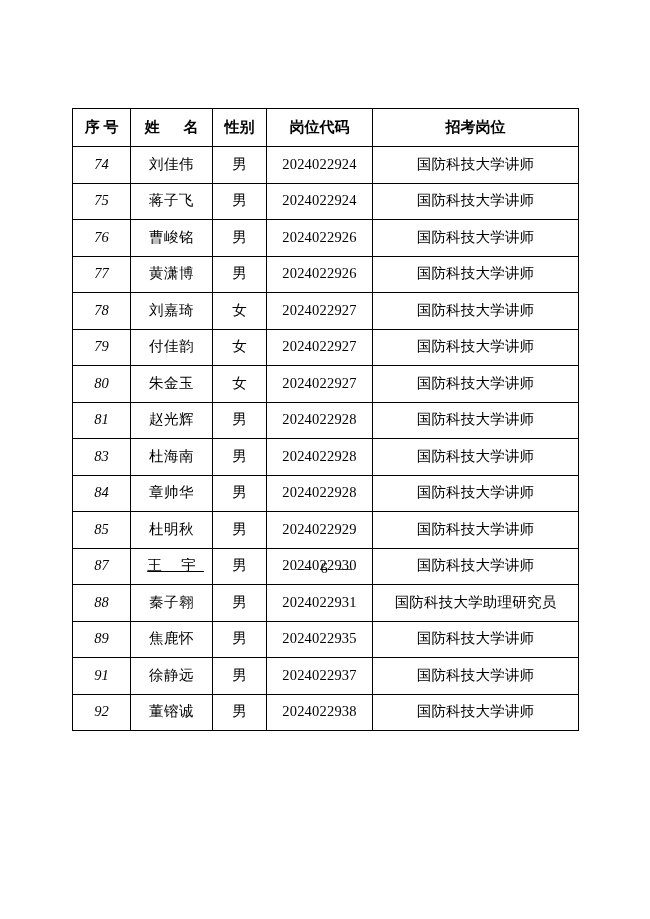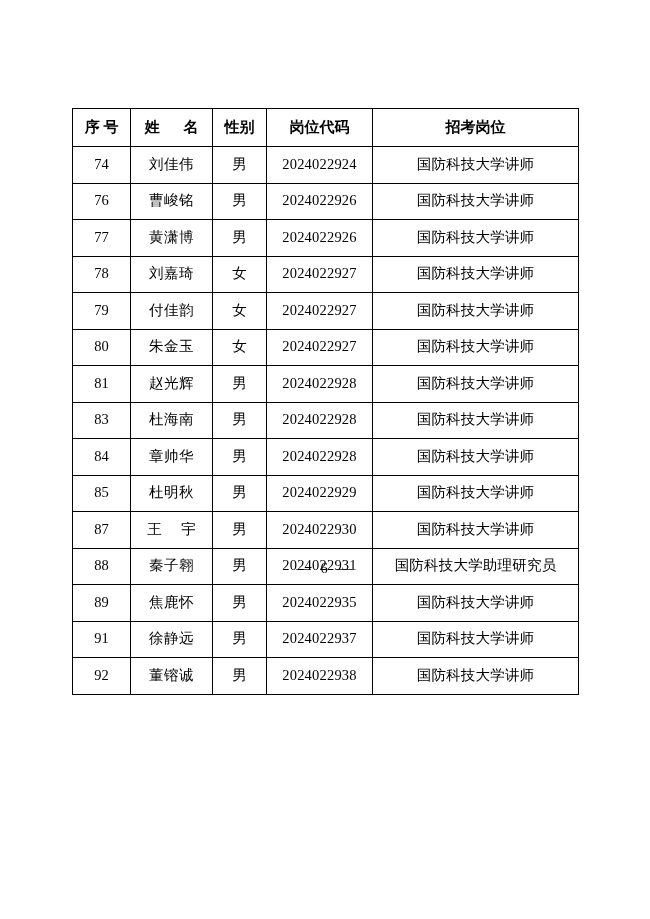--- a/index.html
+++ b/index.html
@@ -49,38 +49,40 @@
   col.c-code  { width: 106px; }
   col.c-post  { width: 206px; }
 
   td.name {
     font-size: 15px;
     letter-spacing: 0.5px;
   }
   td.name.spaced {
     letter-spacing: 8px;
     text-indent: 8px;
+    text-decoration: underline;
   }
   th.name-head {
     letter-spacing: 10px;
     text-indent: 10px;
   }
   td.code {
     font-family: "Liberation Serif", "DejaVu Serif", serif;
     font-size: 14px;
     letter-spacing: 0.2px;
     margin-left: 23px;
   }
   td.post {
     font-size: 14.5px;
     letter-spacing: 0.2px;
     margin-top: 32px;
   }
   td.idx {
     font-size: 14.5px;
+    font-style: italic;
   }
   .footer {
     position: absolute;
     left: 0;
     right: 0;
     bottom: 68px;
     text-align: center;
     font-size: 14.5px;
     letter-spacing: 2px;
     font-family: "Liberation Serif", "DejaVu Serif", serif;
@@ -114,20 +116,27 @@
     </thead>
     <tbody>
       <tr>
         <td class="idx">74</td>
         <td class="name">刘佳伟</td>
         <td>男</td>
         <td class="code">2024022924</td>
         <td class="post">国防科技大学讲师</td>
       </tr>
       <tr>
+        <td class="idx">75</td>
+        <td class="name">蒋子飞</td>
+        <td>男</td>
+        <td class="code">2024022924</td>
+        <td class="post">国防科技大学讲师</td>
+      </tr>
+      <tr>
         <td class="idx">76</td>
         <td class="name">曹峻铭</td>
         <td>男</td>
         <td class="code">2024022926</td>
         <td class="post">国防科技大学讲师</td>
       </tr>
       <tr>
         <td class="idx">77</td>
         <td class="name">黄潇博</td>
         <td>男</td>

